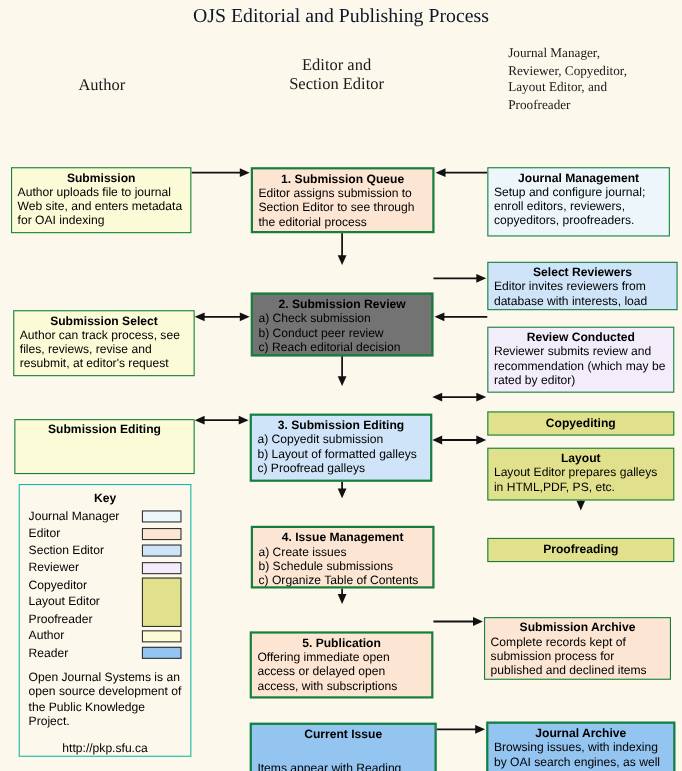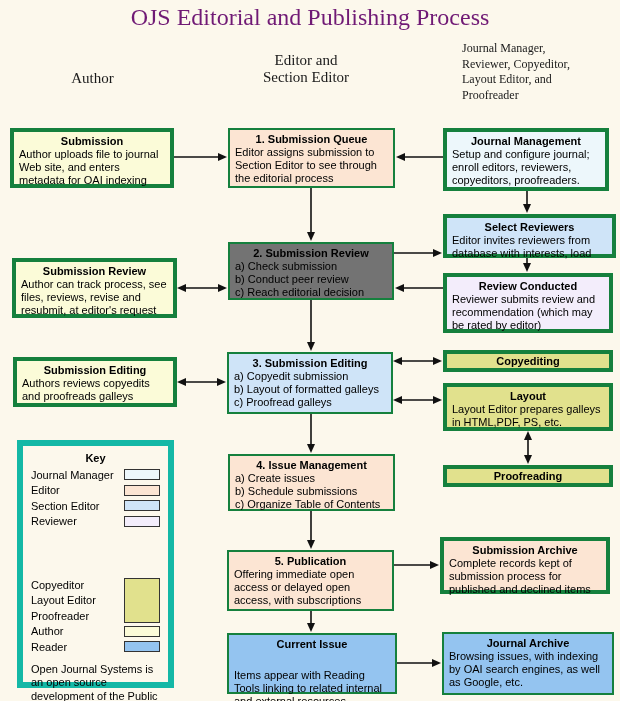--- a/index.html
+++ b/index.html
@@ -7,53 +7,53 @@
     position:relative;
     width:620px;height:701px;
     background:#fcf8ec;
     font-family:"Liberation Sans", sans-serif;
     overflow:hidden;
   }
   .page-title{
     position:absolute;top:4px;left:0;width:620px;
     text-align:center;
     font-family:"Liberation Serif", serif;
-    font-size:24px;font-weight:normal;color:#701a75;margin:0;
+    font-size:18px;font-weight:normal;color:#0f172a;margin:0;
   }
   .col-head{
     position:absolute;
     font-family:"Liberation Serif", serif;
     color:#1a1a1a;
   }
   .col-head-author{top:70px;left:30px;width:125px;text-align:center;font-size:15px;}
   .col-head-editor{top:52px;left:226px;width:160px;text-align:center;font-size:15px;line-height:17px;}
   .col-head-others{top:41px;left:462px;width:155px;text-align:left;font-size:12px;line-height:15.5px;}
   #arrow-layer{position:absolute;left:0;top:0;z-index:1;}
   .fbox{
     position:absolute;z-index:2;
-    border:4px solid #15803d;
+    border:1px solid #15803d;
     box-sizing:border-box;
     display:flex;flex-direction:column;
     padding:3px 5px 2px 5px;
-    font-size:11px;line-height:13px;color:#000;
+    font-size:11px;line-height:13px;color:#000;margin-top:24px;
   }
   .fbox.thick{border-width:2px;}
   .fbox.center{justify-content:center;padding-top:0;padding-bottom:0;}
   .fbox-title{font-weight:bold;text-align:center;}
   .fbox-line{text-align:left;}
   .key{
     position:absolute;left:17px;top:440px;width:157px;height:248px;
-    border:6px solid #14b8a6;background:#fcf8ec;
+    border:1px solid #14b8a6;background:#fcf8ec;
     box-sizing:border-box;z-index:2;
     padding:6px 8px 12px 8px;
     font-size:11px;color:#000;
   }
   .key-title{font-weight:bold;text-align:center;margin-bottom:3px;}
   .key-row{display:flex;justify-content:space-between;align-items:center;height:15.5px;}
-  .key-group{display:flex;justify-content:space-between;align-items:center;margin-top:48px;}
+  .key-group{display:flex;justify-content:space-between;align-items:center;}
   .key-group-labels .key-label{height:15.5px;display:flex;align-items:center;}
   .swatch{width:36px;height:11px;border:1px solid #333;box-sizing:border-box;}
   .swatch.tall{height:45px;}
   .key-note{margin-top:8px;line-height:13.5px;text-align:left;}
   .key-url{margin-top:11px;text-align:center;}
 </style>
 </head>
 <body>
 
 <div class="canvas">
@@ -128,36 +128,35 @@
       </div>
       <div class="fbox" style="left: 443px; top: 128px; width: 166px; height: 63px; background: rgb(237, 247, 251);">
         <div class="fbox-title">Journal Management</div>
         <div class="fbox-line">Setup and configure journal; enroll editors, reviewers, copyeditors, proofreaders.</div>
       </div>
       <div class="fbox" style="left: 443px; top: 214px; width: 173px; height: 44px; background: rgb(207, 228, 248);">
         <div class="fbox-title">Select Reviewers</div>
         <div class="fbox-line">Editor invites reviewers from database with interests, load</div>
       </div>
       <div class="fbox" style="left: 12px; top: 258px; width: 165px; height: 60px; background: rgb(251, 251, 216);">
-        <div class="fbox-title">Submission Review</div>
+        <div class="fbox-title">Submission Select</div>
         <div class="fbox-line">Author can track process, see files, reviews, revise and resubmit, at editor's request</div>
       </div>
       <div class="fbox thick" style="left: 228px; top: 242px; width: 166px; height: 58px; background: #737373;">
         <div class="fbox-title">2. Submission Review</div>
         <div class="fbox-line">a) Check submission</div>
         <div class="fbox-line">b) Conduct peer review</div>
         <div class="fbox-line">c) Reach editorial decision</div>
       </div>
       <div class="fbox" style="left: 443px; top: 273px; width: 170px; height: 60px; background: rgb(243, 237, 251);">
         <div class="fbox-title">Review Conducted</div>
         <div class="fbox-line">Reviewer submits review and recommendation (which may be rated by editor)</div>
       </div>
       <div class="fbox" style="left: 13px; top: 357px; width: 164px; height: 50px; background: rgb(251, 251, 216);">
         <div class="fbox-title">Submission Editing</div>
-        <div class="fbox-line">Authors reviews copyedits and proofreads galleys</div>
       </div>
       <div class="fbox thick" style="left: 227px; top: 352px; width: 166px; height: 62px; background: rgb(207, 228, 248);">
         <div class="fbox-title">3. Submission Editing</div>
         <div class="fbox-line">a) Copyedit submission</div>
         <div class="fbox-line">b) Layout of formatted galleys</div>
         <div class="fbox-line">c) Proofread galleys</div>
       </div>
       <div class="fbox center" style="left: 443px; top: 350px; width: 170px; height: 22px; background: rgb(225, 225, 141);">
         <div class="fbox-title">Copyediting</div>
       </div>

